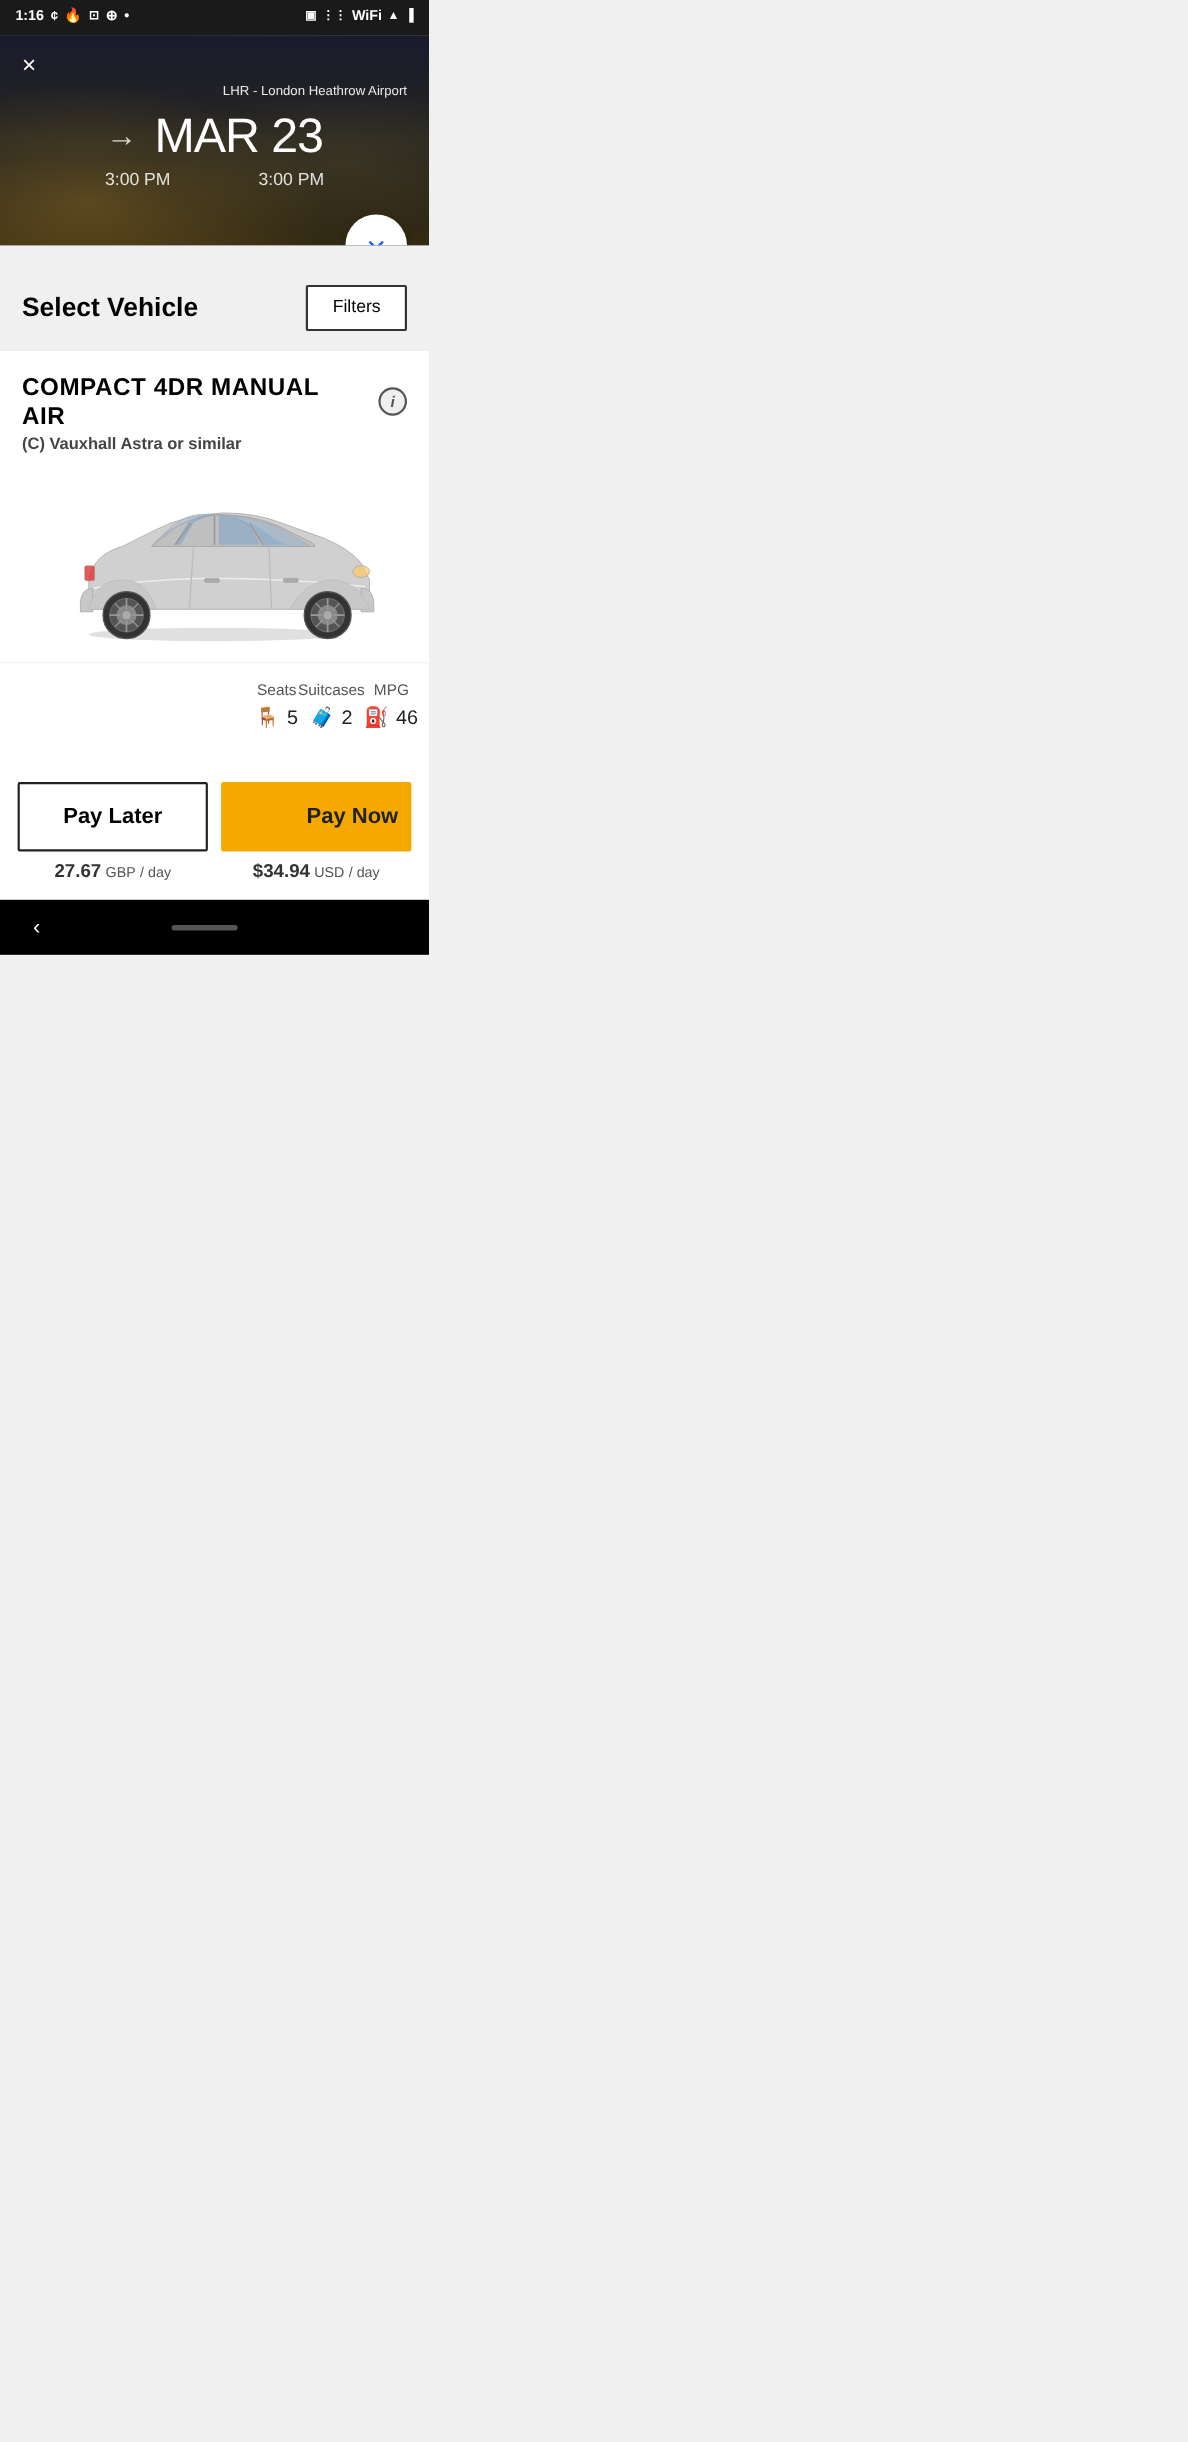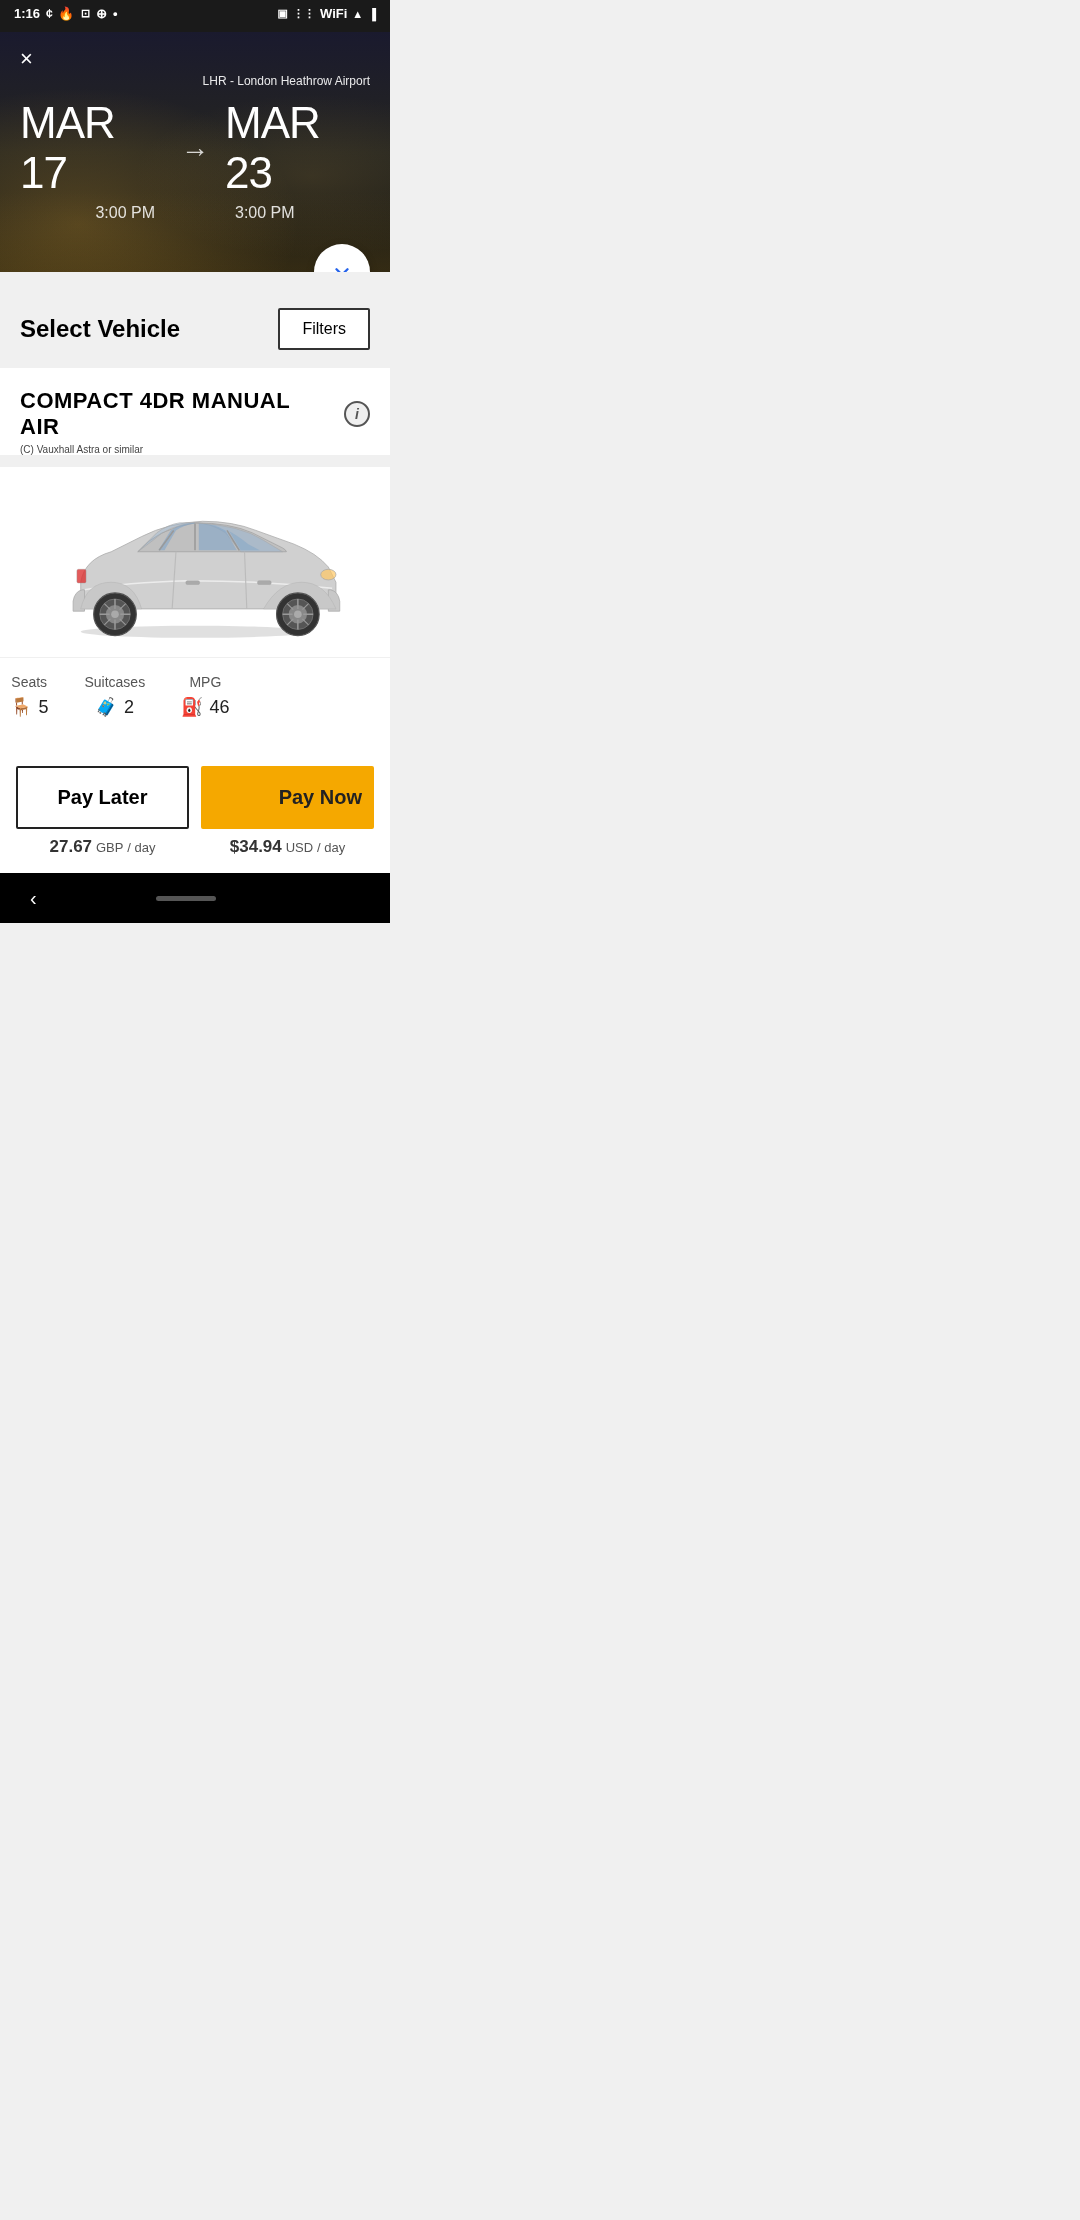--- a/index.html
+++ b/index.html
@@ -164,47 +164,47 @@
       align-items: center;
       justify-content: center;
       font-size: 14px;
       color: #555;
       font-style: italic;
       font-weight: 700;
       cursor: pointer;
       flex-shrink: 0;
     }
     .vehicle-subtitle {
-      font-size: 10px;
+      font-size: 15px;
       color: #444;
-      margin-bottom: 12px;
+      margin-bottom: 0;
+      font-weight: bold;
     }
 
     
     .car-image-area {
       background: #fff;
       display: flex;
       justify-content: center;
       align-items: center;
       padding: 20px 10px 10px;
     }
     .car-svg-container {
       width: 320px;
       height: 160px;
       position: relative;
     }
 
     
     .specs-row {
       background: #fff;
       display: flex;
-      justify-content: flex-start;
+      justify-content: flex-end;
       padding: 16px 10px 20px;
       border-top: 1px solid #f0f0f0;
-      gap: 36px;
     }
     .spec-item {
       display: flex;
       flex-direction: column;
       align-items: center;
       gap: 6px;
     }
     .spec-label {
       font-size: 14px;
       color: #555;
@@ -317,21 +317,20 @@
     <span style="font-size:11px">▐</span>
   </div>
 </div>
 
 <div class="hero">
   <div class="hero-bg"></div>
   <div class="hero-content">
     <button class="close-btn">×</button>
     <div class="hero-location">LHR - London Heathrow Airport</div>
     <div class="hero-dates">
-      <span class="hero-date">MAR 17</span>
       <span class="hero-arrow">→</span>
       <span class="hero-date">MAR 23</span>
     </div>
     <div class="hero-times">
       <span>3:00 PM</span>
       <span>3:00 PM</span>
     </div>
   </div>
 
   <div class="chevron-wrapper">

